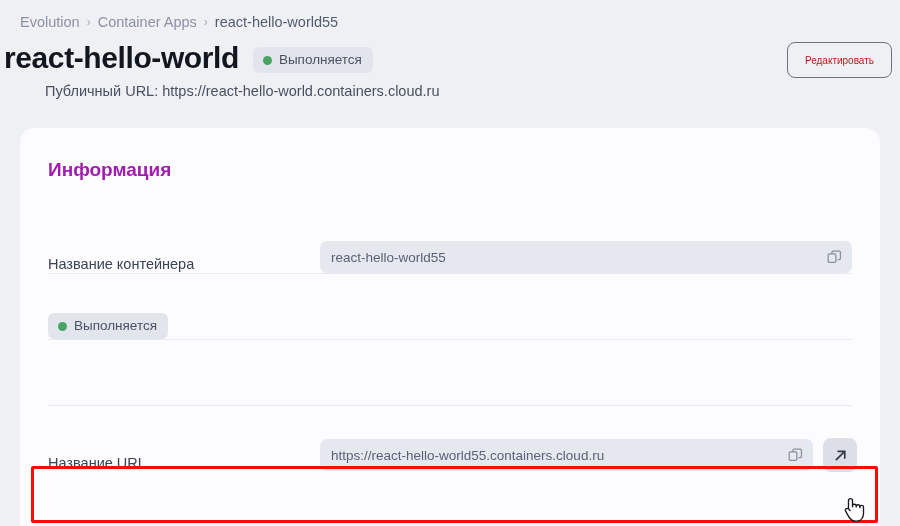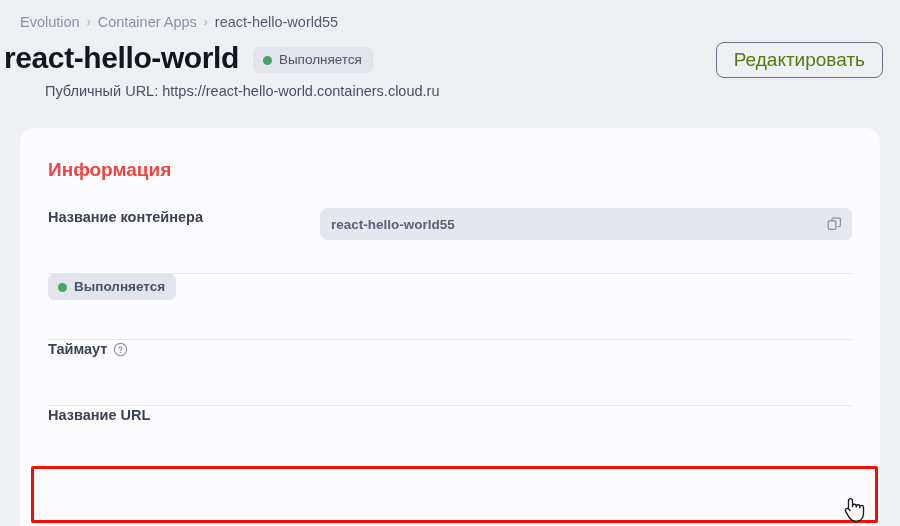--- a/index.html
+++ b/index.html
@@ -86,67 +86,66 @@
     top: 82px;
     font-size: 14.5px;
     line-height: 18px;
     color: #495061;
     margin-left: 25px;
   }
 
   
   .edit-btn {
     position: absolute;
-    right: 17px;
+    right: 8px;
     top: 42px;
     height: 36px;
     padding: 0 17px;
     background: transparent;
     border: 1px solid #6a7284;
     border-radius: 8px;
     font-family: inherit;
-    font-size: 19px;
-    color: #4d7c0f;
+    font-size: 10px;
+    color: #b91c1c;
     cursor: pointer;
   }
 
   
   .card {
     position: absolute;
     left: 20px;
     top: 128px;
     width: 860px;
     height: 420px;
     background: #fcfcfe;
     border-radius: 14px;
   }
   .card-title {
     position: absolute;
     left: 28px;
     top: 30px;
     font-size: 19px;
     line-height: 24px;
     font-weight: 700;
-    color: #ef4444;
+    color: #a21caf;
   }
 
   
   .rows {
     position: absolute;
     left: 28px;
     right: 28px;
     top: 80px;
   }
   .row {
     display: flex;
-    align-items: flex-start;
+    align-items: flex-end;
     height: 66px;
     border-bottom: 1px solid #e8eaf0;
     position: relative;
-    font-weight: bold;
   }
   .row:last-child { border-bottom: none; }
 
   .row-label {
     width: 272px;
     flex: none;
     font-size: 14.5px;
     line-height: 18px;
     color: #3b4253;
     display: flex;
@@ -305,32 +304,39 @@
     <div class="row">
       <div class="row-value">
         <span class="badge-inline">
           <span class="dot"></span>
           <span>Выполняется</span>
         </span>
       </div>
     </div>
 
     <div class="row">
-      <div class="row-label">
-        <span>Таймаут</span>
-        <svg class="help-icon" width="15" height="15" viewBox="0 0 16 16" fill="none">
-          <circle cx="8" cy="8" r="6.6" stroke="#8a90a2" stroke-width="1.2"></circle>
-          <path d="M6.4 6.2a1.65 1.65 0 0 1 3.2.55c0 1.1-1.6 1.35-1.6 2.35" stroke="#8a90a2" stroke-width="1.2" stroke-linecap="round"></path>
-          <circle cx="8" cy="11.3" r="0.75" fill="#8a90a2"></circle>
-        </svg>
-      </div>
     </div>
 
     <div class="row row-public">
       <div class="row-label">Название URL</div>
+      <div class="row-value">
+        <div class="ro-input">
+          <span class="txt">https://react-hello-world55.containers.cloud.ru</span>
+          <svg class="copy-icon" viewBox="0 0 20 20" fill="none">
+            <rect x="2.6" y="6.4" width="9" height="10" rx="1.3" stroke="#8a90a2" stroke-width="1.5"></rect>
+            <path d="M7 6.4V4.3a1.3 1.3 0 0 1 1.3-1.3h7.4A1.3 1.3 0 0 1 17 4.3v7.4a1.3 1.3 0 0 1-1.3 1.3h-2.1" stroke="#8a90a2" stroke-width="1.5"></path>
+          </svg>
+        </div>
+        <button class="ext-btn">
+          <svg width="17" height="17" viewBox="0 0 18 18" fill="none">
+            <path d="M4.6 13.4 13.2 4.8" stroke="#353b4a" stroke-width="1.8" stroke-linecap="round"></path>
+            <path d="M6.5 4.6h7v7" stroke="#353b4a" stroke-width="1.8" stroke-linecap="round" stroke-linejoin="round"></path>
+          </svg>
+        </button>
+      </div>
     </div>
 
   </div>
 </section>
 
 <div class="highlight-box"></div>
 
 <div class="cursor">
   <svg width="26" height="32" viewBox="0 0 26 32" fill="none">
     <path d="M7.5 15.5V6.6a2 2 0 0 1 4 0v6.6m0-1.1a1.85 1.85 0 0 1 3.7 0v1.4m0-.9a1.85 1.85 0 0 1 3.7 0v1.6m0-1a1.8 1.8 0 0 1 3.6 0v6.1c0 4.4-2.6 7.9-7.2 7.9-4.3 0-6.1-1.9-7.6-4.6l-3.1-5.5a1.85 1.85 0 0 1 2.9-2.2l2 2.1" fill="#ffffff" stroke="#16181d" stroke-width="1.35" stroke-linejoin="round"></path>

